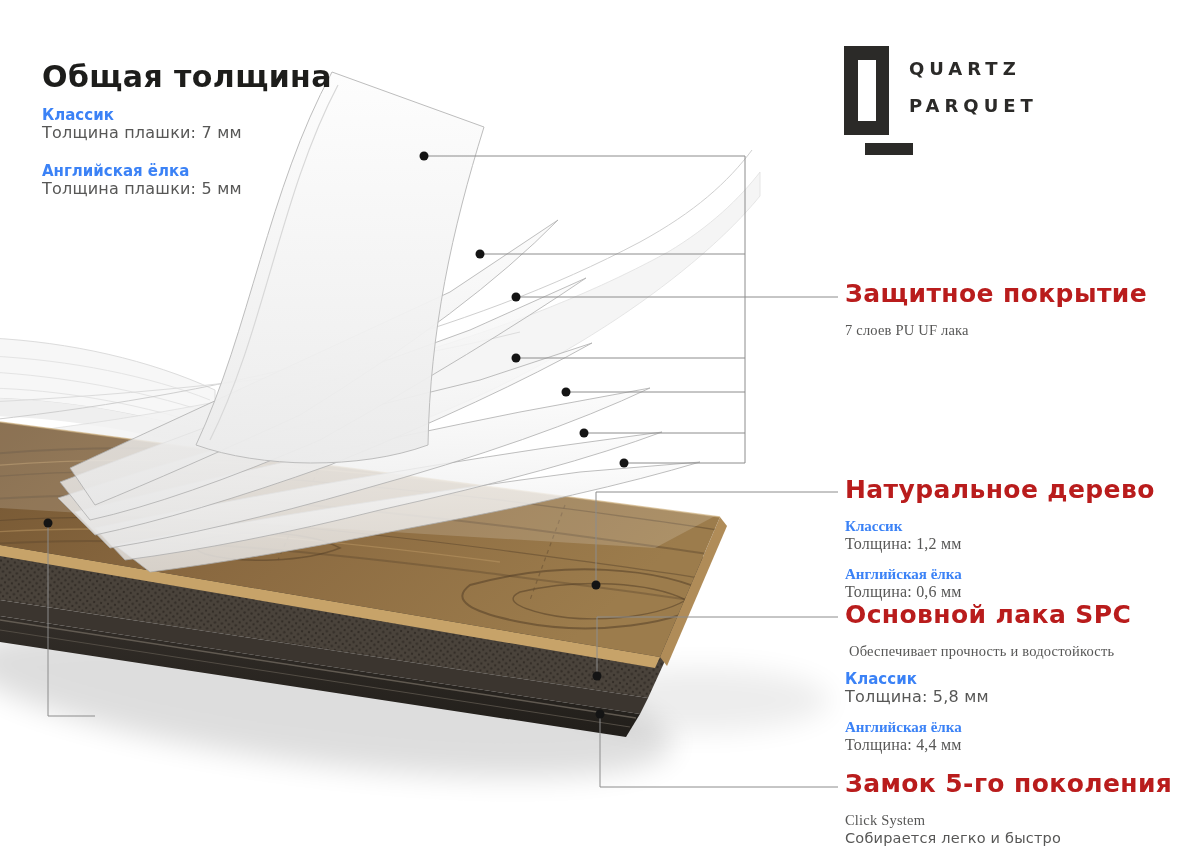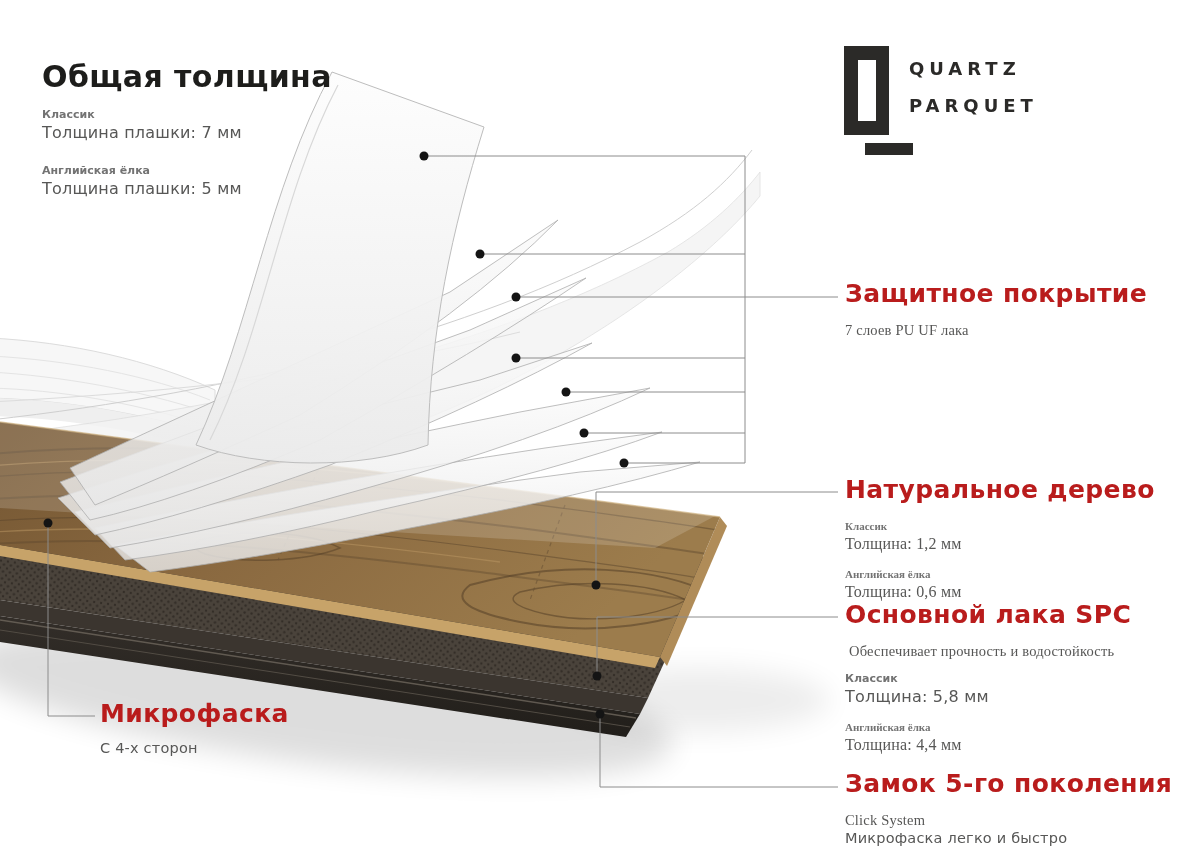--- a/index.html
+++ b/index.html
@@ -6,21 +6,21 @@
   body{width:1200px;height:856px;overflow:hidden;position:relative;
        font-family:"DejaVu Sans","Liberation Sans",sans-serif;color:#1d1d1b;}
   .stage{position:absolute;inset:0;width:1200px;height:856px;}
   svg.illu{position:absolute;left:0;top:0;}
 
   .txt-block{position:absolute;}
   .h-title{font-size:25px;font-weight:bold;letter-spacing:.4px;line-height:30px;color:#b91c1c;white-space:nowrap;}
   .h-title-lg{font-size:30px;font-weight:bold;letter-spacing:.4px;line-height:30px;color:#1d1d1b;white-space:nowrap;}
   .sub{font-size:14.5px;color:#575756;line-height:18px;letter-spacing:.2px;white-space:nowrap;}
   .item{margin-top:12px;}
-  .item .lbl{font-size:11px;font-weight:bold;color:#737373;line-height:18px;white-space:nowrap;}
+  .item .lbl{font-size:15px;font-weight:bold;color:#3b82f6;line-height:18px;white-space:nowrap;}
   .item .val{font-size:16px;color:#575756;line-height:18px;letter-spacing:.2px;white-space:nowrap;}
   .mt10{margin-top:10px;} .mt12{margin-top:12px;font-family:Liberation Serif, serif;} .mt14{margin-top:14px;} .mt20{margin-top:20px;}
   .pad4{padding-left:4px;}
 
   
   .logo-mark{position:absolute;left:844px;top:46px;width:70px;height:110px;}
   .logo-outer{position:absolute;left:0;top:0;width:45px;height:89px;background:#2b2a28;}
   .logo-inner{position:absolute;left:14px;top:14px;width:18px;height:61px;background:#ffffff;}
   .logo-bar{position:absolute;left:21px;top:97px;width:48px;height:12px;background:#2b2a28;}
   .logo-text{position:absolute;left:909px;top:50px;font-size:18px;font-weight:bold;
@@ -208,21 +208,17 @@
     </div>
     <div class="item mt12">
       <div class="lbl">Английская ёлка</div>
       <div class="val">Толщина: 4,4 мм</div>
     </div>
   </div>
 
   <div class="txt-block" style="left:845px;top:769px;">
     <div class="h-title">Замок 5-го поколения</div>
     <div class="sub mt12">Click System</div>
-    <div class="sub">Микрофаска легко и быстро</div>
-  </div>
-
-  <div class="txt-block" style="left:100px;top:699px;">
-    <div class="h-title">Микрофаска</div>
-    <div class="sub mt10">С 4-х сторон</div>
-  </div>
+    <div class="sub">Собирается легко и быстро</div>
+  </div>
+
 
 </div>
 
 </body></html>

